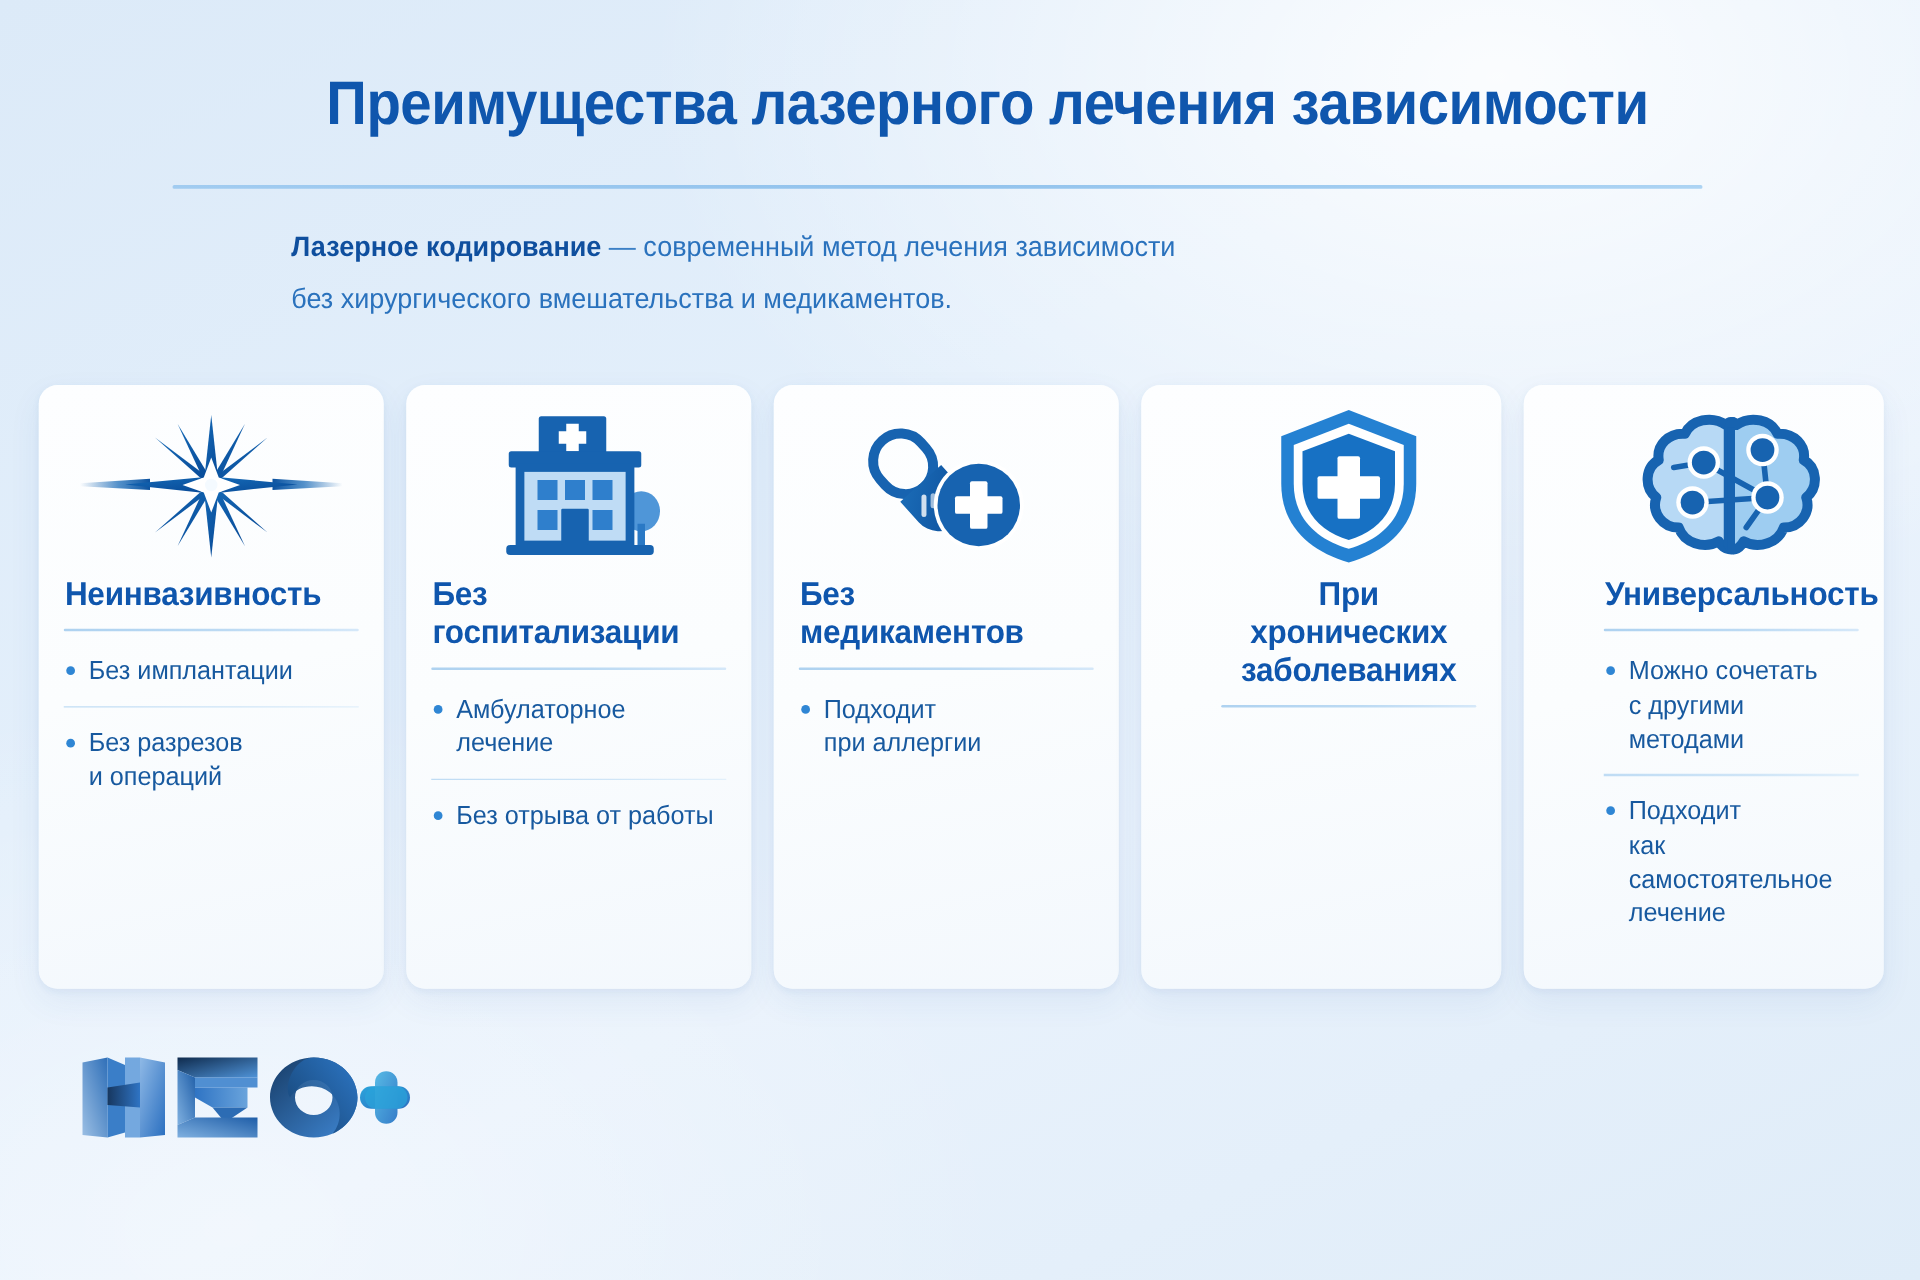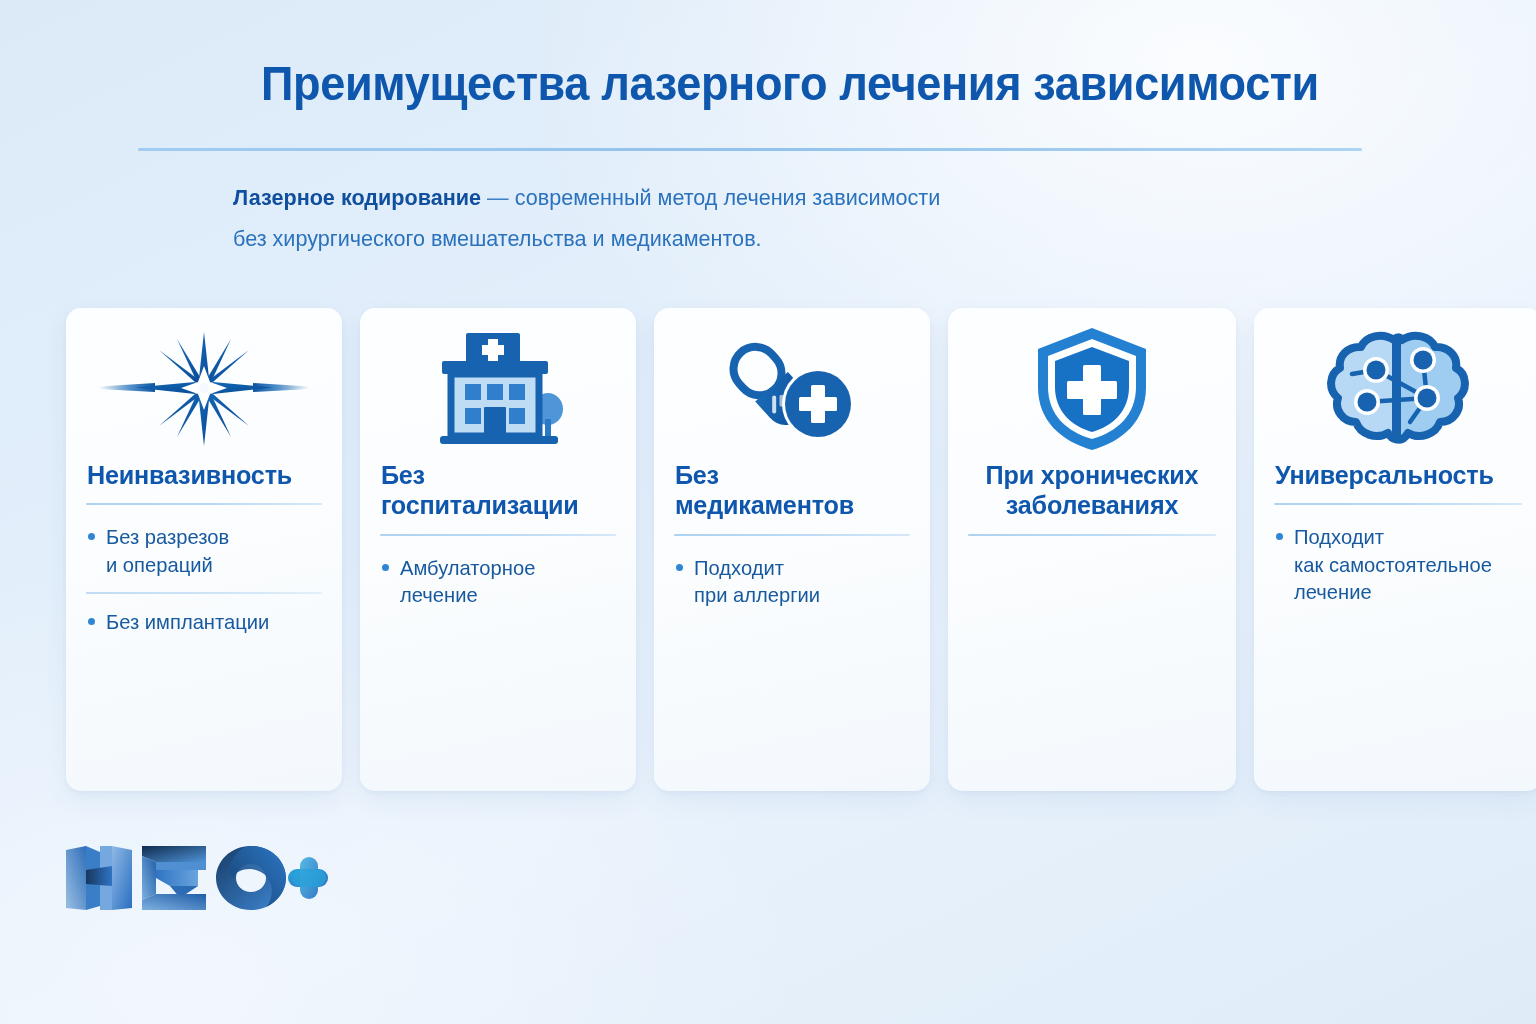--- a/index.html
+++ b/index.html
@@ -77,40 +77,41 @@
   #subtitle .lead {
     font-weight: bold;
     color: #0f4f9e;
   }
   #subtitle .dash { color: #3c80c6; }
   #subtitle .line2 { display: block; }
 
   
   #cards {
     position: absolute;
-    left: 66px;
+    left: 55px;
     top: 308px;
     width: 1428px;
     height: 483px;
     display: flex;
     gap: 18px;
+    justify-content: center;
   }
 
   .card {
     position: relative;
     width: 276px;
     flex: 0 0 276px;
     height: 483px;
     border-radius: 15px;
     background: linear-gradient(168deg, #fdfeff 0%, #fbfdfe 48%, #f3f8fd 100%);
     box-shadow:
       0 2px 5px rgba(40,95,160,0.055),
       0 10px 26px rgba(40,95,160,0.065);
   }
-  .card.wide { width: 288px; flex: 0 0 288px; }
+  .card.wide { width: 288px; flex: 0 0 288px; padding-left: 44px; }
 
   
   .icon-zone {
     height: 152px;
     display: flex;
     align-items: center;
     justify-content: center;
     padding-top: 10px;
   }
   .icon-zone svg { display: block; }
@@ -246,25 +247,25 @@
             <polygon points="105,36 111,52 128,58 111,64 105,80 99,64 82,58 99,52" fill="#ffffff"></polygon>
             <circle cx="105" cy="58" r="5" fill="#f4faff"></circle>
           </svg>
         </span>
       </div>
       <div class="card-title"><span>Неинвазивность</span></div>
       <div class="card-rule"></div>
       <ul class="bullets">
         <li class="bullet">
           <span class="dot"></span>
+          <span class="btext">Без имплантации</span>
+        </li>
+        <li class="bullet">
+          <span class="dot"></span>
           <span class="btext">Без разрезов<br>и операций</span>
-        </li>
-        <li class="bullet">
-          <span class="dot"></span>
-          <span class="btext">Без имплантации</span>
         </li>
       </ul>
     </div>
 
     <div class="card">
       <div class="icon-zone">
         <span>
           <svg width="160" height="124" viewBox="0 0 160 124">
 
             <ellipse cx="130" cy="82" rx="15" ry="16" fill="#4f96d8"></ellipse>
@@ -291,20 +292,24 @@
             <rect x="22" y="109" width="118" height="8" rx="3" fill="#1763b0"></rect>
           </svg>
         </span>
       </div>
       <div class="card-title"><span>Без госпитализации</span></div>
       <div class="card-rule"></div>
       <ul class="bullets">
         <li class="bullet">
           <span class="dot"></span>
           <span class="btext">Амбулаторное<br>лечение</span>
+        </li>
+        <li class="bullet">
+          <span class="dot"></span>
+          <span class="btext">Без отрыва от работы</span>
         </li>
       </ul>
     </div>
 
     <div class="card">
       <div class="icon-zone">
         <span>
           <svg width="150" height="122" viewBox="0 0 150 122">
             <defs>
               <linearGradient id="capG" x1="0" y1="0" x2="0.7" y2="1">
@@ -387,20 +392,24 @@
                 <circle cx="45" cy="72" r="9.5" fill="#1763b0"></circle>
             </g>
           </svg>
         </span>
       </div>
       <div class="card-title"><span>Универсальность</span></div>
       <div class="card-rule"></div>
       <ul class="bullets">
         <li class="bullet">
           <span class="dot"></span>
+          <span class="btext">Можно сочетать<br>с другими методами</span>
+        </li>
+        <li class="bullet">
+          <span class="dot"></span>
           <span class="btext">Подходит<br>как самостоятельное<br>лечение</span>
         </li>
       </ul>
     </div>
 
   </div>
 
   <div id="logo">
     <span>
       <svg width="270" height="80" viewBox="0 0 270 80">

